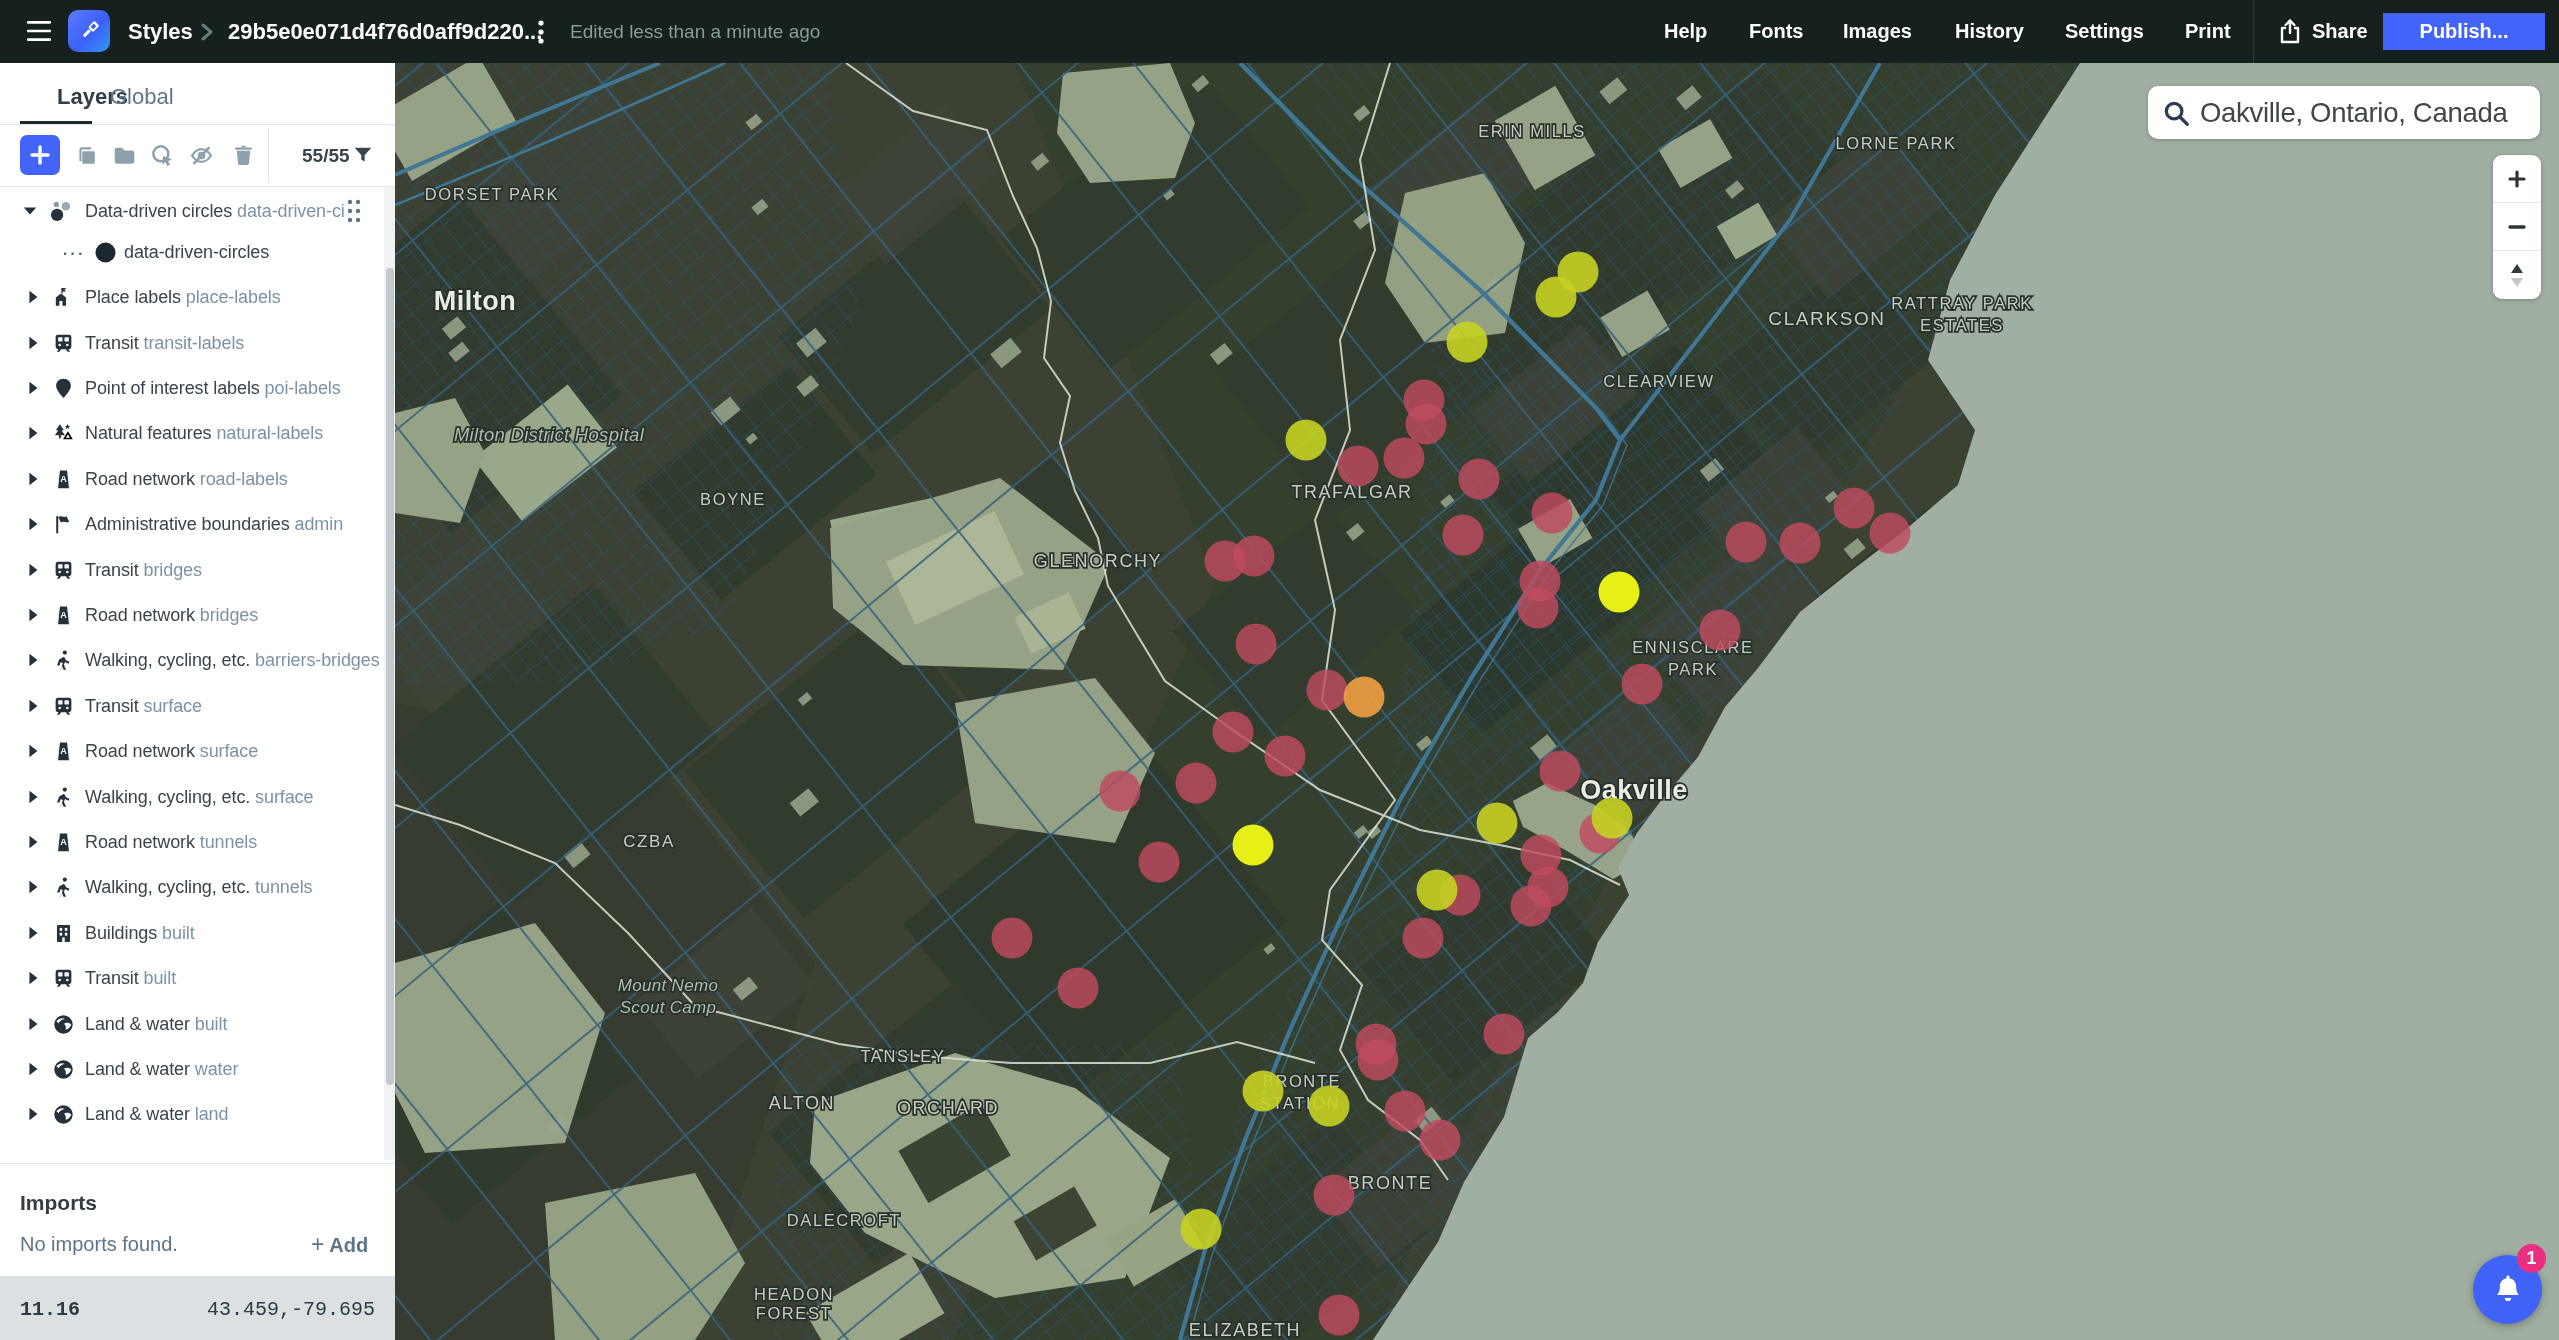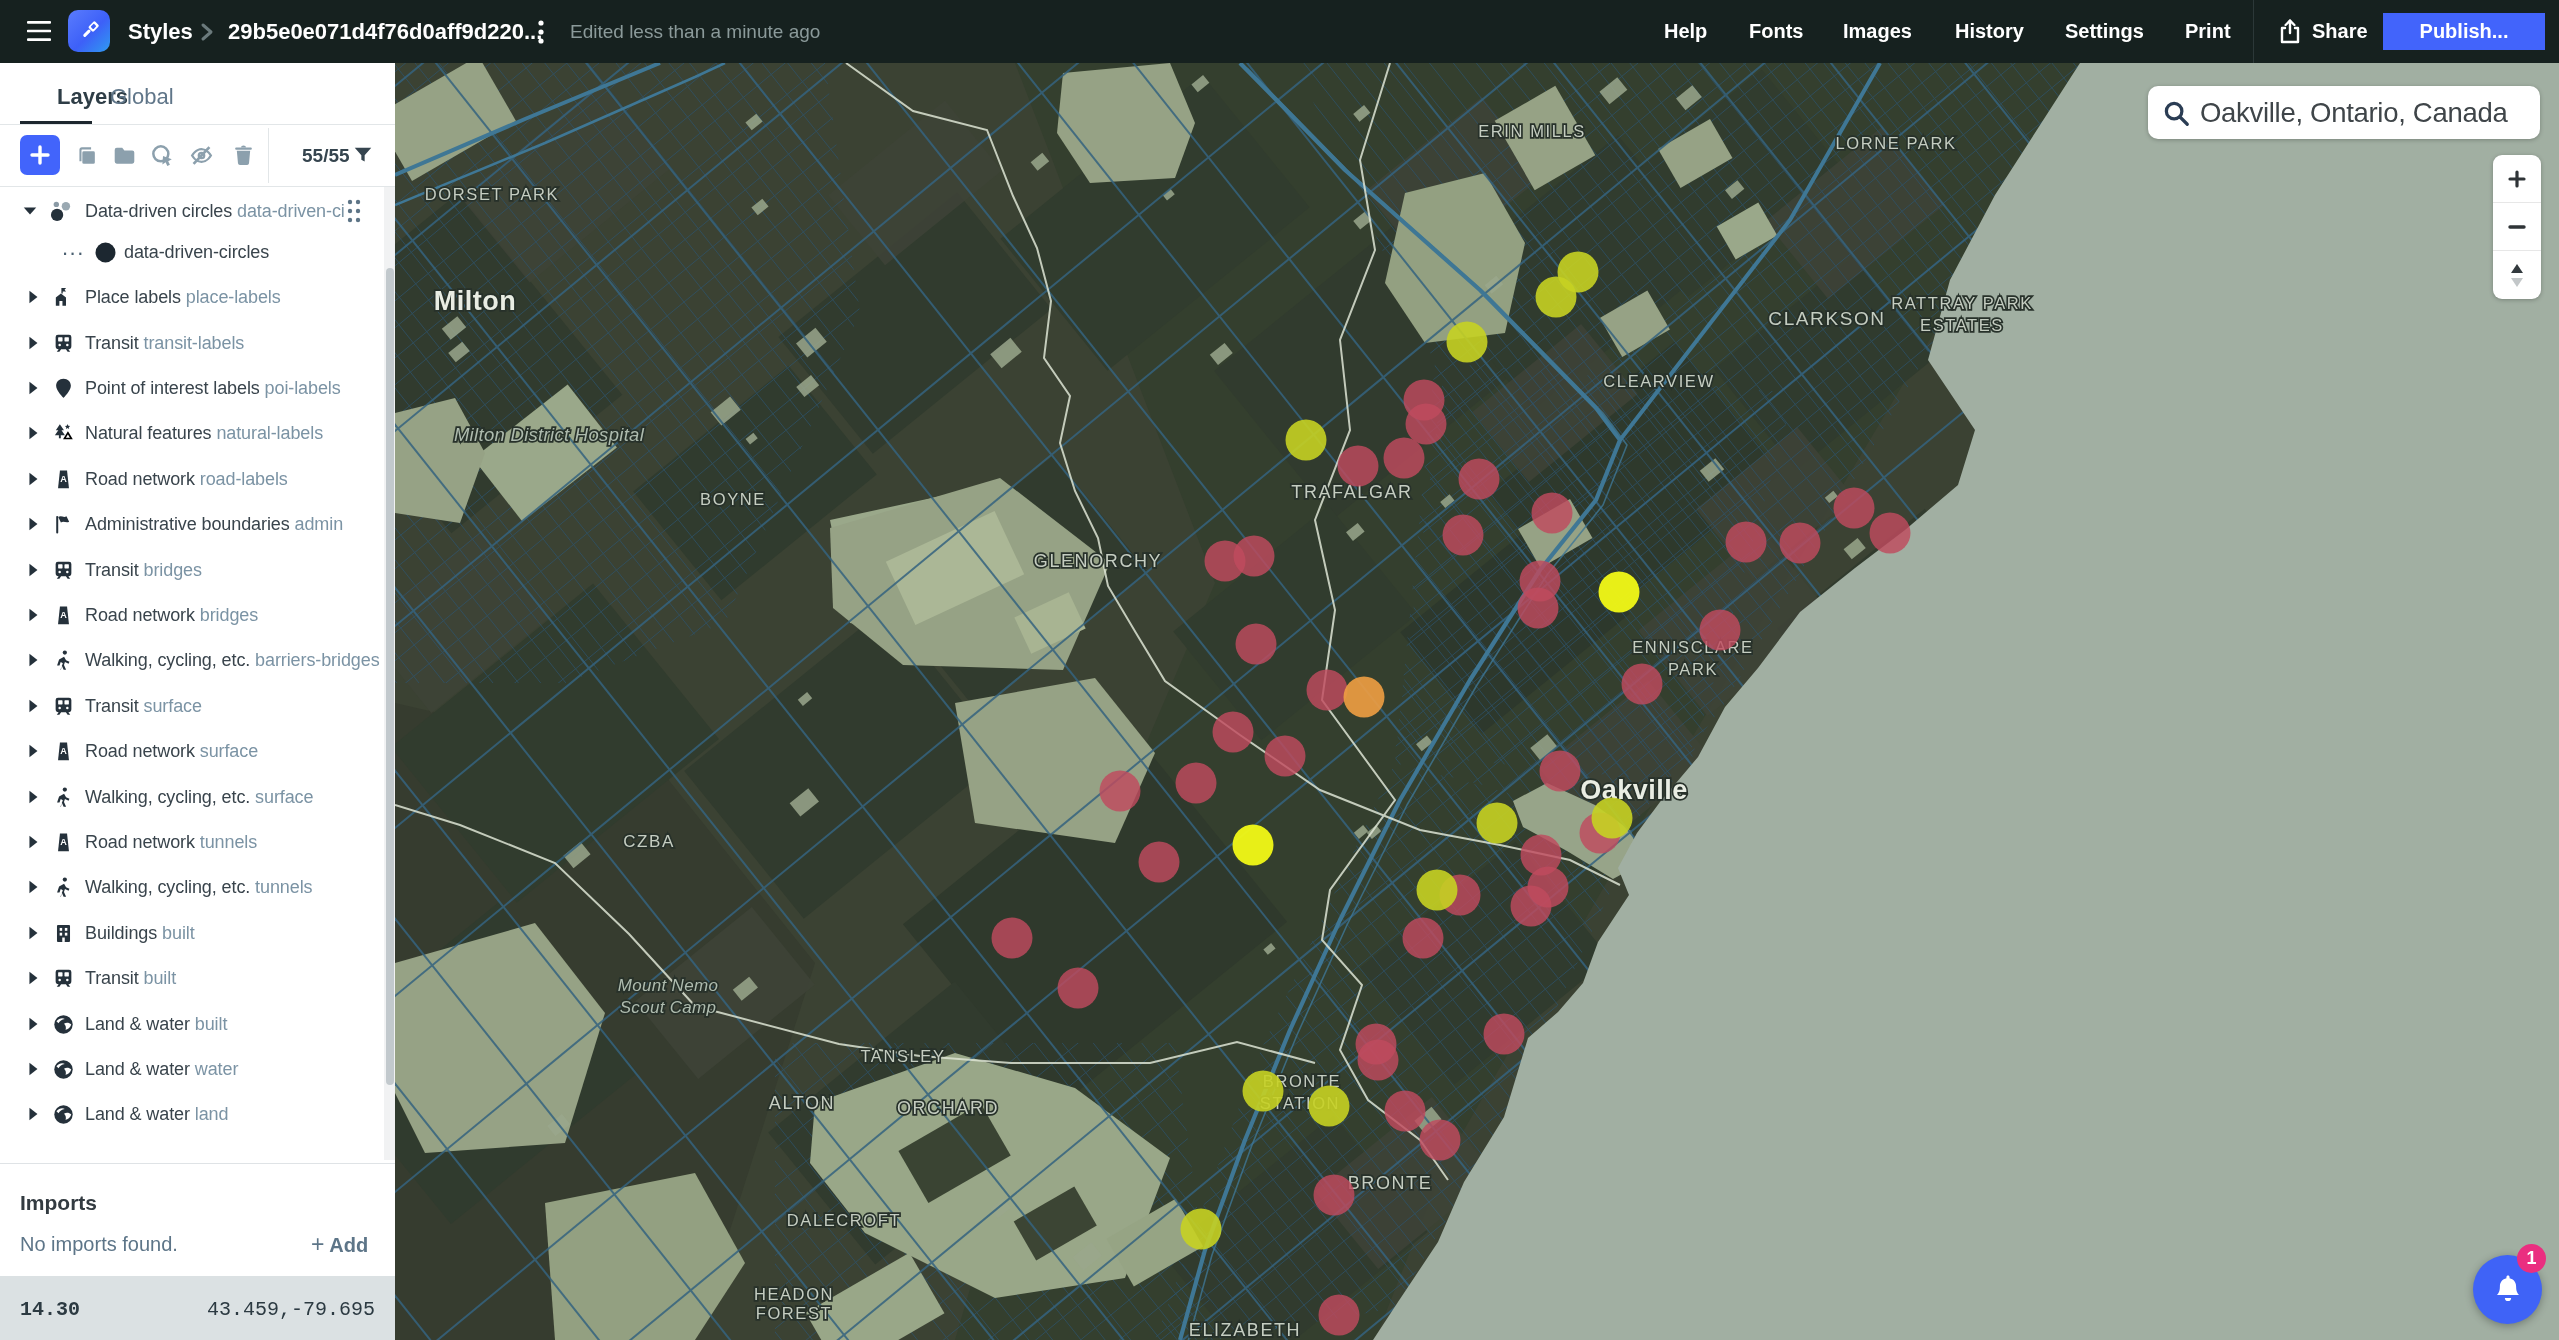--- a/index.html
+++ b/index.html
@@ -1797,15 +1797,15 @@
       </svg>
   <span class="lname" style="left:85px">Land &amp; water <span class="lid">land</span></span>
 </div>
   <div class="sbar"></div>
     <div class="sthumb"></div>
   <div class="impline"></div>
   <span class="imph">Imports</span>
   <span class="impn">No imports found.</span>
   <span class="impa"><span style="font-size:23px;font-weight:400">+</span> Add</span>
   <div class="status">
-    <span style="position:absolute;left:20px;top:22px;font-weight:bold">14.30</span>
+    <span style="position:absolute;left:20px;top:22px;font-weight:bold">11.16</span>
     <span style="position:absolute;right:20px;top:22px">43.459,-79.695</span>
   </div>
 </div>
 </body></html>

